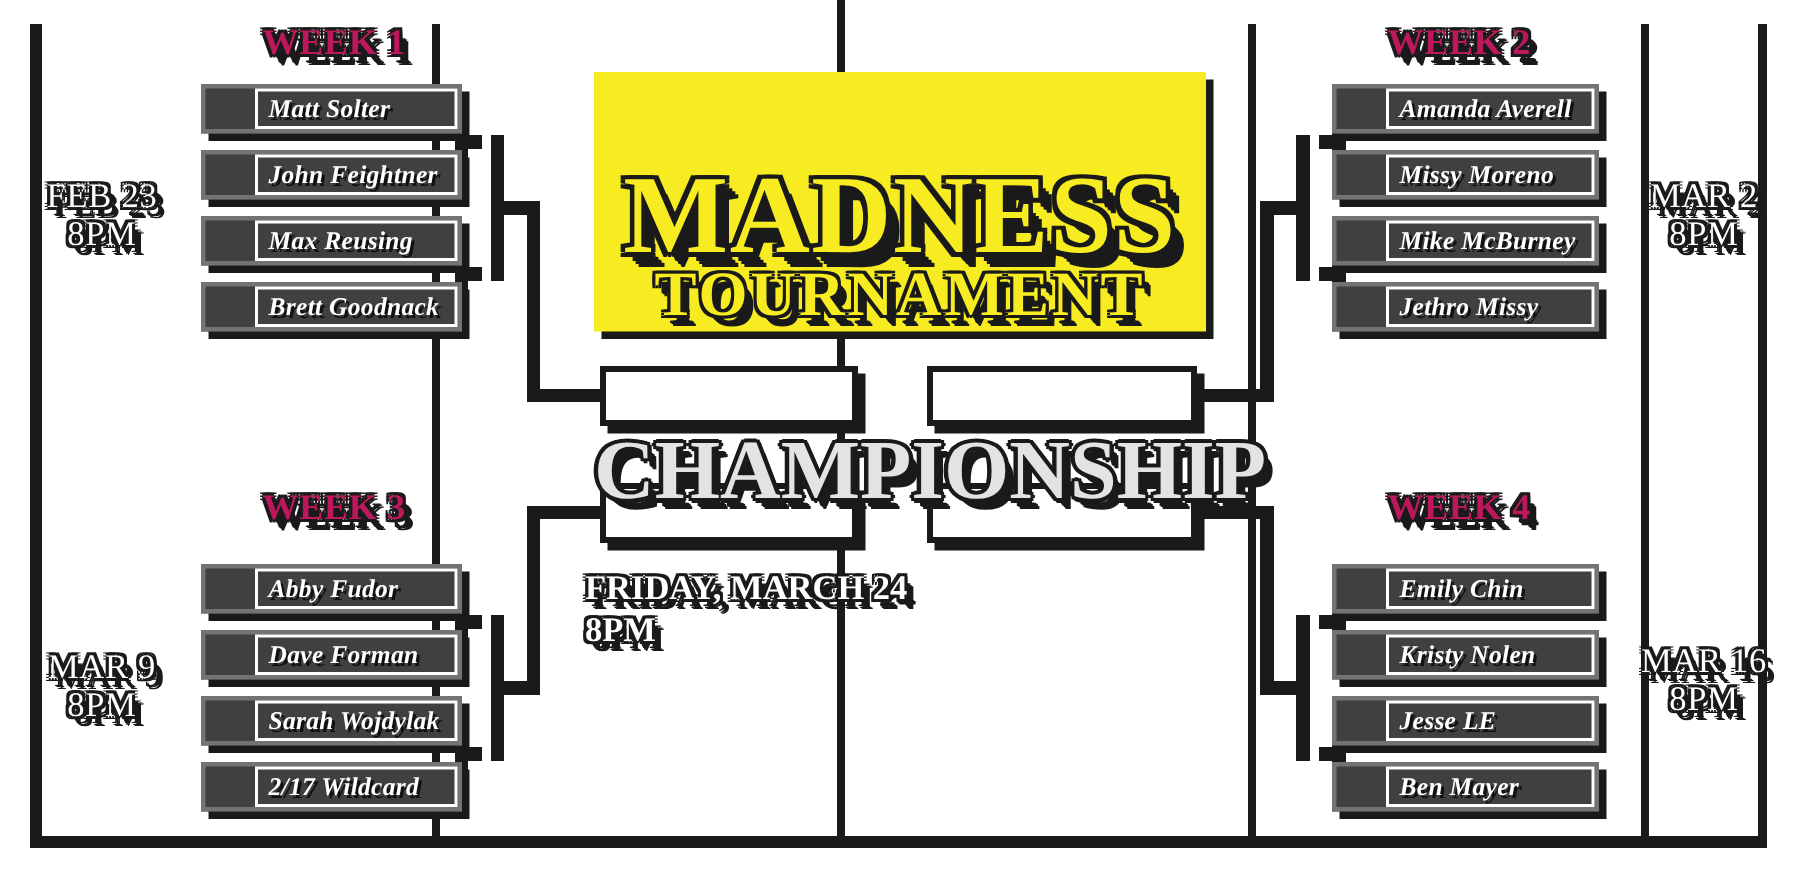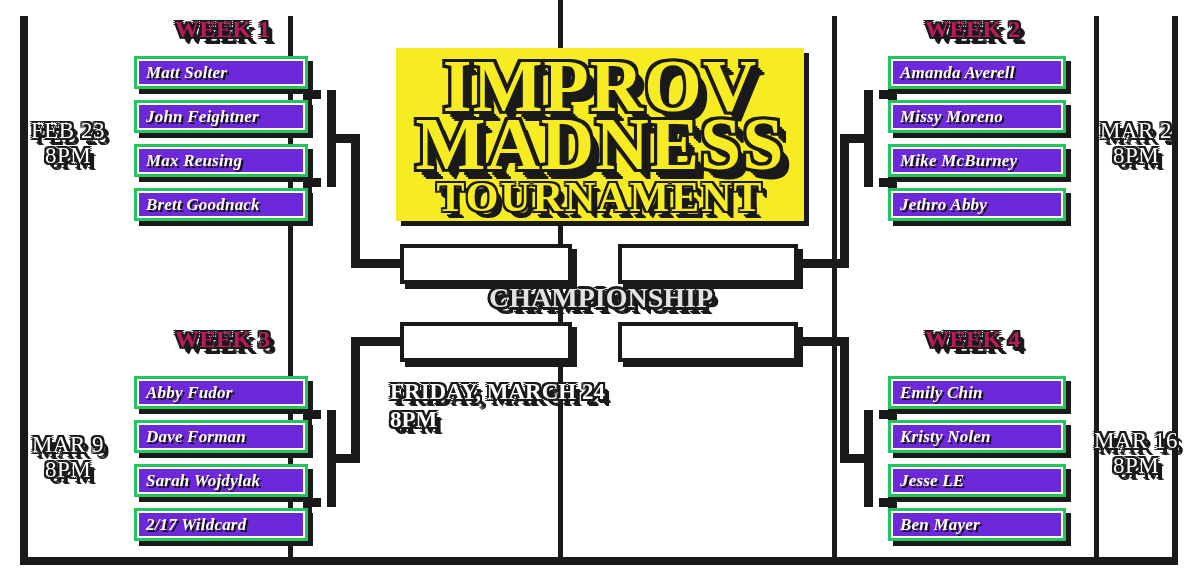--- a/index.html
+++ b/index.html
@@ -1,22 +1,22 @@
 <!DOCTYPE html>
 <html><head>
 <meta charset="utf-8">
 <style>
   html,body{margin:0;padding:0;background:#ffffff;}
   body{font-family:"Liberation Serif",serif;}
   #stage{position:relative;width:1200px;height:580px;background:#fff;overflow:hidden;}
   #stage svg.layer{position:absolute;left:0;top:0;width:1200px;height:580px;}
 
   
-  .plate{position:absolute;box-sizing:border-box;background:#6d28d9;border:3px solid #22c55e;
-         box-shadow:5px 5px 0 0 #1a1a1a;}
+  .plate{position:absolute;box-sizing:border-box;background:#404040;border:3px solid #737373;
+         box-shadow:5px 5px 0 0 #1a1a1a;padding-left:33px;}
   .plate .inner{box-sizing:border-box;width:100%;height:100%;border:2px solid #ffffff;
          display:flex;align-items:center;padding-left:7px;}
   .plate .nm{color:#ffffff;font-family:"Liberation Serif",serif;font-weight:bold;font-style:italic;
          font-size:17px;letter-spacing:0.2px;white-space:nowrap;
          text-shadow:2px 2px 0 #111111;}
 
   
   .slot{position:absolute;box-sizing:border-box;background:#ffffff;border:4px solid #1a1a1a;
         box-shadow:5px 5px 0 0 #1a1a1a;}
   .slot .inner{box-sizing:border-box;width:100%;height:100%;border:2px solid #ffffff;}
@@ -53,21 +53,21 @@
          0 -3px 0 #1a1a1a, 0 3px 0 #1a1a1a,-3px 0 0 #1a1a1a, 3px 0 0 #1a1a1a,
          5px 6px 0 #1a1a1a, 7px 8px 0 #1a1a1a, 9px 10px 0 #1a1a1a;}
   #t3{top:125px;font-size:42px;letter-spacing:2px;
       text-shadow:
         -2px -2px 0 #1a1a1a, 2px -2px 0 #1a1a1a,-2px 2px 0 #1a1a1a, 2px 2px 0 #1a1a1a,
          0 -2px 0 #1a1a1a, 0 2px 0 #1a1a1a,-2px 0 0 #1a1a1a, 2px 0 0 #1a1a1a,
          4px 5px 0 #1a1a1a, 5px 6px 0 #1a1a1a, 6px 7px 0 #1a1a1a;}
 
   
   #champword{position:absolute;left:396px;top:282px;width:410px;text-align:center;
-      font-family:"Liberation Serif",serif;font-weight:bold;font-size:28px;letter-spacing:0px;
+      font-family:"Liberation Serif",serif;font-weight:bold;font-size:56px;letter-spacing:0px;
       color:#e3e3e3;white-space:nowrap;z-index:8;
       text-shadow:
         -2px -2px 0 #1a1a1a, 2px -2px 0 #1a1a1a,-2px 2px 0 #1a1a1a, 2px 2px 0 #1a1a1a,
          0 -3px 0 #1a1a1a, 0 3px 0 #1a1a1a,-3px 0 0 #1a1a1a, 3px 0 0 #1a1a1a,
          4px 5px 0 #1a1a1a, 5px 6px 0 #1a1a1a, 6px 7px 0 #1a1a1a;}
 
   
   #finaldate{position:absolute;left:390px;top:378px;width:420px;text-align:left;
       color:#ffffff;font-family:"Liberation Serif",serif;font-weight:bold;font-size:23px;
       line-height:28px;white-space:nowrap;z-index:9;
@@ -146,21 +146,20 @@
 
     <g fill="#1a1a1a">
       <rect x="384" y="259" width="18" height="9"></rect>
       <rect x="384" y="337" width="18" height="9"></rect>
       <rect x="798" y="259" width="18" height="9"></rect>
       <rect x="798" y="337" width="18" height="9"></rect>
     </g>
   </svg>
 
   <div id="titleblock">
-    <div class="tline" id="t1">IMPROV</div>
     <div class="tline" id="t2">MADNESS</div>
     <div class="tline" id="t3">TOURNAMENT</div>
   </div>
 
   <div class="wk" style="left:175px;top:16px;">WEEK 1</div>
   <div class="wk" style="left:925px;top:16px;">WEEK 2</div>
   <div class="wk" style="left:175px;top:326px;">WEEK 3</div>
   <div class="wk" style="left:925px;top:326px;">WEEK 4</div>
 
   <div class="dt" style="left:18px;top:118px;width:100px;">
@@ -232,21 +231,21 @@
         <span class="nm">Missy Moreno</span>
       </div>
     </div>
   <div class="plate" style="left:888px;top:144px;width:178px;height:33px;">
       <div class="inner">
         <span class="nm">Mike McBurney</span>
       </div>
     </div>
   <div class="plate" style="left:888px;top:188px;width:178px;height:33px;">
       <div class="inner">
-        <span class="nm">Jethro Abby</span>
+        <span class="nm">Jethro Missy</span>
       </div>
     </div>
 
   <div class="plate" style="left:888px;top:376px;width:178px;height:33px;">
       <div class="inner">
         <span class="nm">Emily Chin</span>
       </div>
     </div>
   <div class="plate" style="left:888px;top:420px;width:178px;height:33px;">
       <div class="inner">

